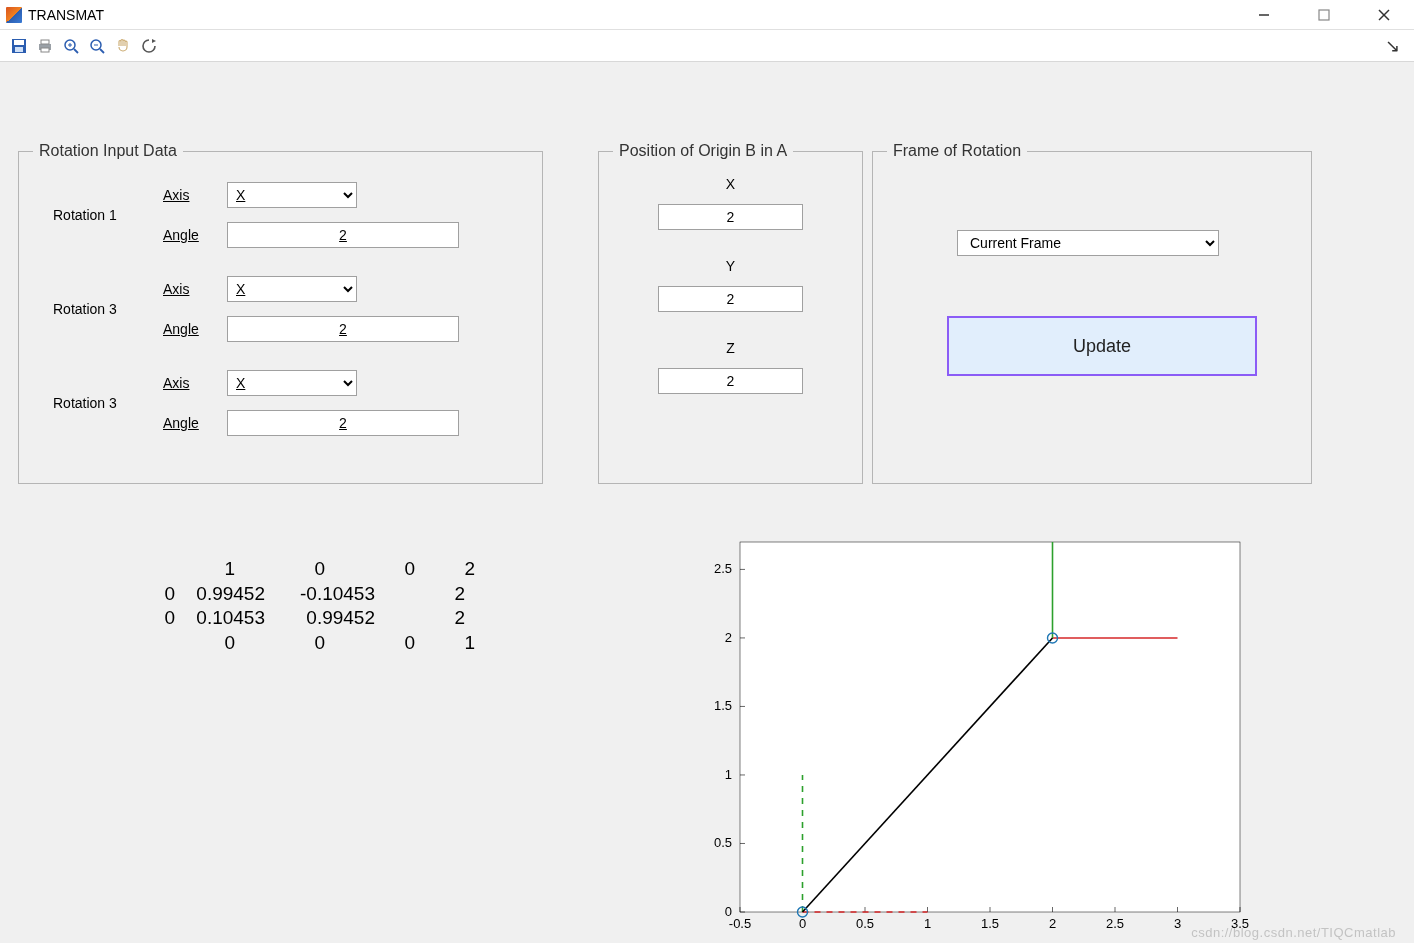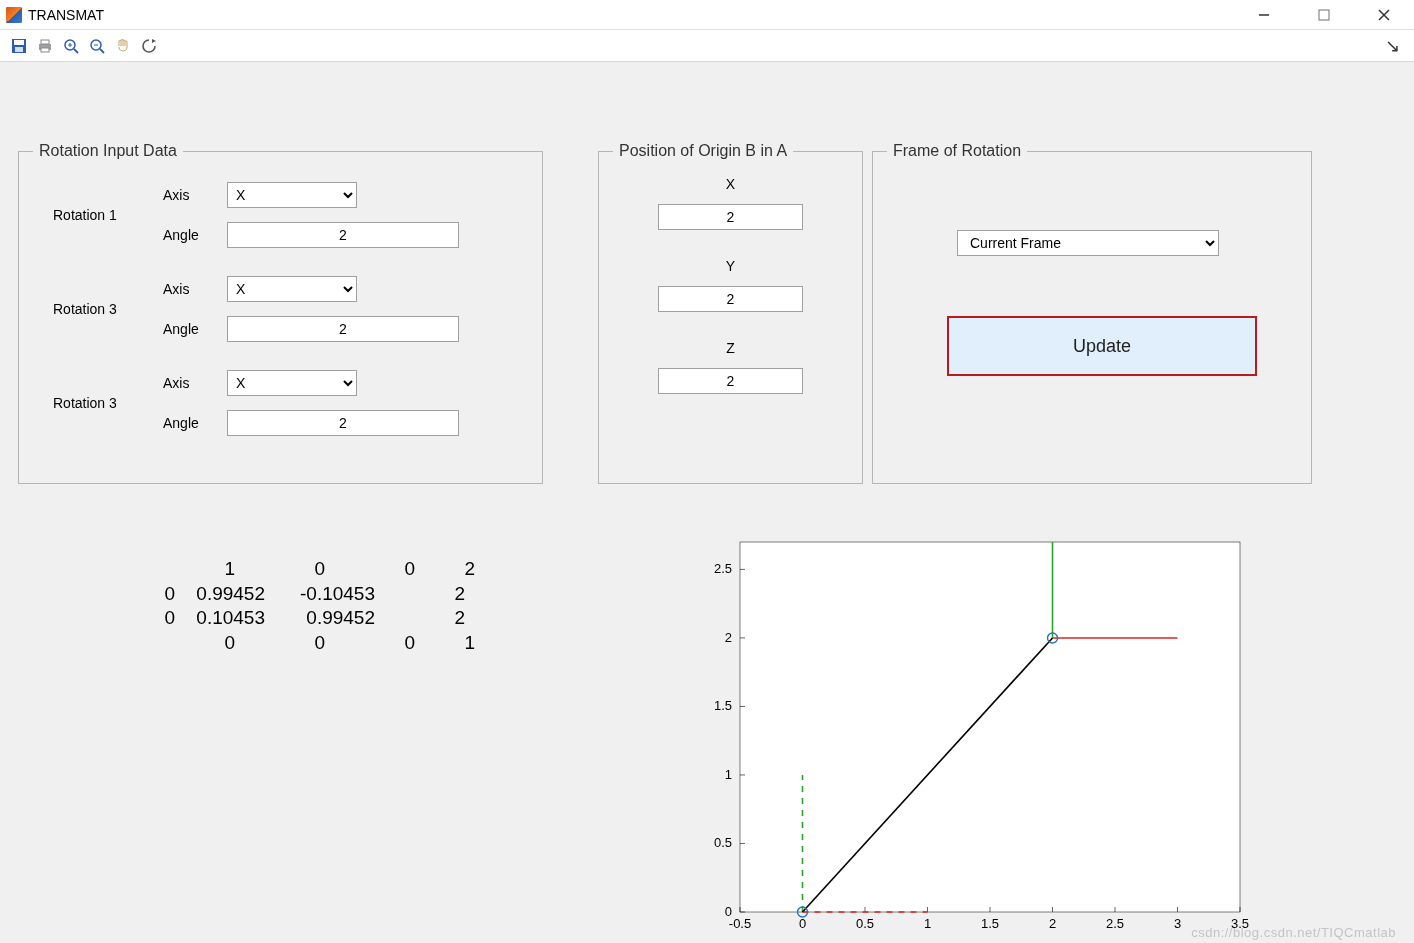--- a/index.html
+++ b/index.html
@@ -21,32 +21,32 @@
   fieldset.panel { position: absolute; border: 1px solid #b5b5b5; padding: 10px 14px 14px 14px; background: #f0f0f0; }
   fieldset.panel > legend { padding: 0 6px; font-size: 16px; color: #333; }
 
   .rotation-panel { left: 16px; top: 80px; width: 525px; height: 342px; }
   .position-panel { left: 596px; top: 80px; width: 265px; height: 342px; }
   .frame-panel    { left: 870px; top: 80px; width: 440px; height: 342px; }
 
   .rot-row { display: flex; align-items: center; margin-top: 12px; }
   .rot-row-label { width: 130px; padding-left: 20px; font-size: 14px; }
   .sub-block { display: flex; flex-direction: column; gap: 14px; }
-  .sub-row { display: flex; align-items: center; gap: 14px; }
+  .sub-row { display: flex; align-items: center; gap: 14px; text-decoration: underline; }
   .sub-label { width: 50px; font-size: 14px; }
   select.axis-sel { width: 130px; height: 26px; border: 1px solid #a0a0a0; background: #fff; font-size: 14px; padding: 2px 4px; appearance: auto; }
   select.axis-sel::-ms-expand { display: block; }
   input.angle-in { width: 232px; height: 26px; border: 1px solid #a0a0a0; background: #fff; font-size: 14px; text-align: center; }
 
   .pos-col { display: flex; flex-direction: column; align-items: center; }
   .pos-label { font-size: 14px; margin-top: 6px; }
   input.pos-in { width: 145px; height: 26px; border: 1px solid #a0a0a0; background: #fff; font-size: 14px; text-align: center; margin-top: 12px; margin-bottom: 22px; }
 
   select.frame-sel { width: 262px; height: 26px; border: 1px solid #a0a0a0; background: #fff; font-size: 14px; padding: 2px 8px; margin-left: 70px; margin-top: 60px; }
-  .update-btn { display: inline-flex; align-items: center; justify-content: center; width: 310px; height: 60px; margin-left: 60px; margin-top: 60px; background: #e1eefc; border: 2px solid #b91c1c; outline: none; font-size: 18px; color: #222; }
+  .update-btn { display: inline-flex; align-items: center; justify-content: center; width: 310px; height: 60px; margin-left: 60px; margin-top: 60px; background: #e1eefc; border: 2px solid #8b5cf6; outline: none; font-size: 18px; color: #222; }
 
   .matrix-area { position: absolute; left: 185px; top: 495px; font-size: 19px; line-height: 1.3; font-family: Arial, sans-serif; }
   .matrix-row { display: flex; }
   .mat-cell { width: 90px; text-align: right; padding-right: 10px; }
   .mat-cell.w1 { width: 60px; }
 
   .plot-area { position: absolute; left: 690px; top: 470px; width: 560px; height: 410px; background: transparent; }
 
   .watermark { position: absolute; right: 18px; bottom: 14px; font-size: 13px; color: rgba(140,140,140,0.45); letter-spacing: 0.5px; }
 </style>

